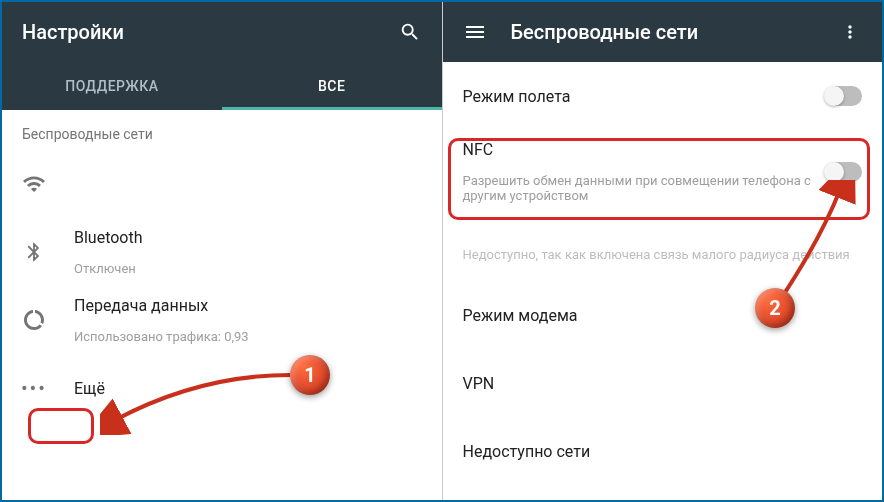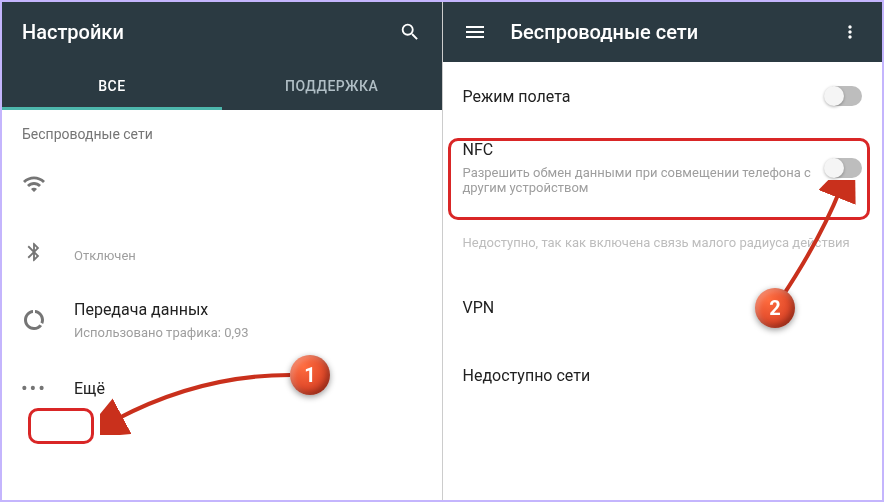--- a/index.html
+++ b/index.html
@@ -1,36 +1,36 @@
 <!DOCTYPE html>
 <html><head>
 <meta charset="utf-8">
 <style>
 * { margin: 0; padding: 0; box-sizing: border-box; font-family: Roboto, Arial, sans-serif; }
 body { background: #fff; width: 884px; height: 502px; position: relative; overflow: hidden; }
-.container { display: flex; border: 2px solid #c4b5fd; width: 884px; height: 502px; }
+.container { display: flex; border: 2px solid #0369a1; width: 884px; height: 502px; }
 .pane { flex: 1; display: flex; flex-direction: column; background: #fff; }
 .pane-left { border-right: 1px solid #ccc; }
 .header { background: #2b3a42; color: #fff; display: flex; align-items: center; height: 60px; padding: 0 20px; }
 .header-title { font-size: 20px; font-weight: 500; flex: 1; }
 .header-icon { width: 24px; height: 24px; margin-left: 18px; display: flex; align-items: center; justify-content: center; cursor: pointer; }
 .header-icon-left { margin-left: 0; margin-right: 24px; }
 .header-icon svg { fill: #fff; }
 .tabs { background: #2b3a42; display: flex; height: 48px; }
 .tab { flex: 1; display: flex; align-items: center; justify-content: center; color: #b0bec5; font-size: 14px; font-weight: 500; letter-spacing: 0.5px; cursor: pointer; position: relative; }
 .tab.active { color: #fff; }
 .tab.active::after { content: ''; position: absolute; bottom: 0; left: 0; right: 0; height: 3px; background: #4db6ac; }
 .section-header { padding: 16px 20px 8px; font-size: 14px; color: #757575; }
 .list { flex: 1; }
 .list-item { display: flex; align-items: center; padding: 10px 20px; min-height: 68px; cursor: pointer; }
 .list-item-icon { width: 24px; height: 24px; margin-right: 28px; display: flex; align-items: center; justify-content: center; }
 .list-item-icon svg, .list-item-icon span { color: #757575; fill: #757575; }
 .list-item-text { flex: 1; }
 .list-item-label { font-size: 16px; color: #212121; }
-.list-item-sub { font-size: 13px; color: #9e9e9e; margin-top: 6px; }
+.list-item-sub { font-size: 13px; color: #9e9e9e; margin-top: 14px; }
 .list-item-sub.blur { filter: blur(3px); color: #bdbdbd; }
 .list-item-disabled .list-item-label, .list-item-disabled .list-item-sub { color: #bdbdbd; }
 .toggle { width: 36px; height: 20px; background: #bdbdbd; border-radius: 10px; position: relative; margin-left: 12px; cursor: pointer; }
 .toggle::after { content: ''; position: absolute; width: 20px; height: 20px; background: #f5f5f5; border-radius: 50%; left: -2px; top: 0; box-shadow: 0 1px 3px rgba(0,0,0,0.3); }
 .highlight-box { position: absolute; border: 3px solid #d92626; border-radius: 10px; pointer-events: none; }
 .highlight-1 { left: 28px; top: 408px; width: 66px; height: 36px; }
 .highlight-2 { left: 448px; top: 138px; width: 422px; height: 82px; }
 .badge { position: absolute; width: 40px; height: 40px; background: radial-gradient(circle at 35% 30%, #ff6b3d, #c9301c); border-radius: 50%; display: flex; align-items: center; justify-content: center; color: #fff; font-size: 20px; font-weight: bold; box-shadow: 0 2px 6px rgba(0,0,0,0.4), inset -3px -3px 6px rgba(0,0,0,0.3), inset 3px 3px 6px rgba(255,255,255,0.3); }
 .badge-1 { left: 290px; top: 355px; }
 .badge-2 { left: 755px; top: 288px; }
@@ -45,39 +45,40 @@
   <div class="pane pane-left">
     <div class="header">
       <span class="header-title">Настройки</span>
       <span class="header-icon">
         <svg viewBox="0 0 24 24" width="22" height="22">
             <path d="M15.5 14h-.79l-.28-.27A6.471 6.471 0 0016 9.5 6.5 6.5 0 109.5 16c1.61 0 3.09-.59 4.23-1.57l.27.28v.79l5 4.99L20.49 19l-4.99-5zm-6 0C7.01 14 5 11.99 5 9.5S7.01 5 9.5 5 14 7.01 14 9.5 11.99 14 9.5 14z"></path>
           </svg>
       </span>
     </div>
     <div class="tabs">
+      <div class="tab">ПОДДЕРЖКА</div>
       <div class="tab active">ВСЕ</div>
-      <div class="tab">ПОДДЕРЖКА</div>
     </div>
     <div class="section-header">Беспроводные сети</div>
     <div class="list">
       <div class="list-item">
         <span class="list-item-icon">
           <svg viewBox="0 0 24 24" width="24" height="24">
               <path d="M1 9l2 2c4.97-4.97 13.03-4.97 18 0l2-2C16.93 2.93 7.08 2.93 1 9zm8 8l3 3 3-3c-1.65-1.66-4.34-1.66-6 0zm-4-4l2 2c2.76-2.76 7.24-2.76 10 0l2-2C15.14 9.14 8.87 9.14 5 13z"></path>
             </svg>
         </span>
       </div>
       <div class="list-item">
         <span class="list-item-icon">
           <svg viewBox="0 0 24 24" width="22" height="22">
               <path d="M17.71 7.71L12 2h-1v7.59L6.41 5 5 6.41 10.59 12 5 17.59 6.41 19 11 14.41V22h1l5.71-5.71L13.41 12l4.3-4.29zM13 5.83l1.88 1.88L13 9.59V5.83zm1.88 10.46L13 18.17v-3.76l1.88 1.88z"></path>
             </svg>
         </span>
         <div class="list-item-text">
+          <div class="list-item-label">Bluetooth</div>
           <div class="list-item-sub">Отключен</div>
         </div>
       </div>
       <div class="list-item">
         <span class="list-item-icon">
           <svg viewBox="0 0 24 24" width="24" height="24">
               <path d="M13 2.05v3.03c3.39.49 6 3.39 6 6.92 0 .9-.18 1.75-.48 2.54l2.6 1.53c.56-1.24.88-2.62.88-4.07 0-5.18-3.95-9.45-9-9.95zM12 19c-3.87 0-7-3.13-7-7 0-3.53 2.61-6.43 6-6.92V2.05c-5.06.5-9 4.76-9 9.95 0 5.52 4.47 10 9.99 10 3.31 0 6.24-1.61 8.06-4.09l-2.6-1.53C16.17 17.98 14.21 19 12 19z"></path>
             </svg>
         </span>
         <div class="list-item-text">
@@ -124,20 +125,25 @@
         </div>
         <div class="toggle"></div>
       </div>
       <div class="list-item list-item-disabled">
         <div class="list-item-text">
           <div class="list-item-sub">Недоступно, так как включена связь малого радиуса действия</div>
         </div>
       </div>
       <div class="list-item">
         <div class="list-item-text">
+            <div class="list-item-label">Режим модема</div>
+          </div>
+      </div>
+      <div class="list-item">
+        <div class="list-item-text">
             <div class="list-item-label">VPN</div>
           </div>
       </div>
       <div class="list-item">
         <div class="list-item-text">
             <div class="list-item-label">Недоступно сети</div>
           </div>
       </div>
     </div>
   </div>

